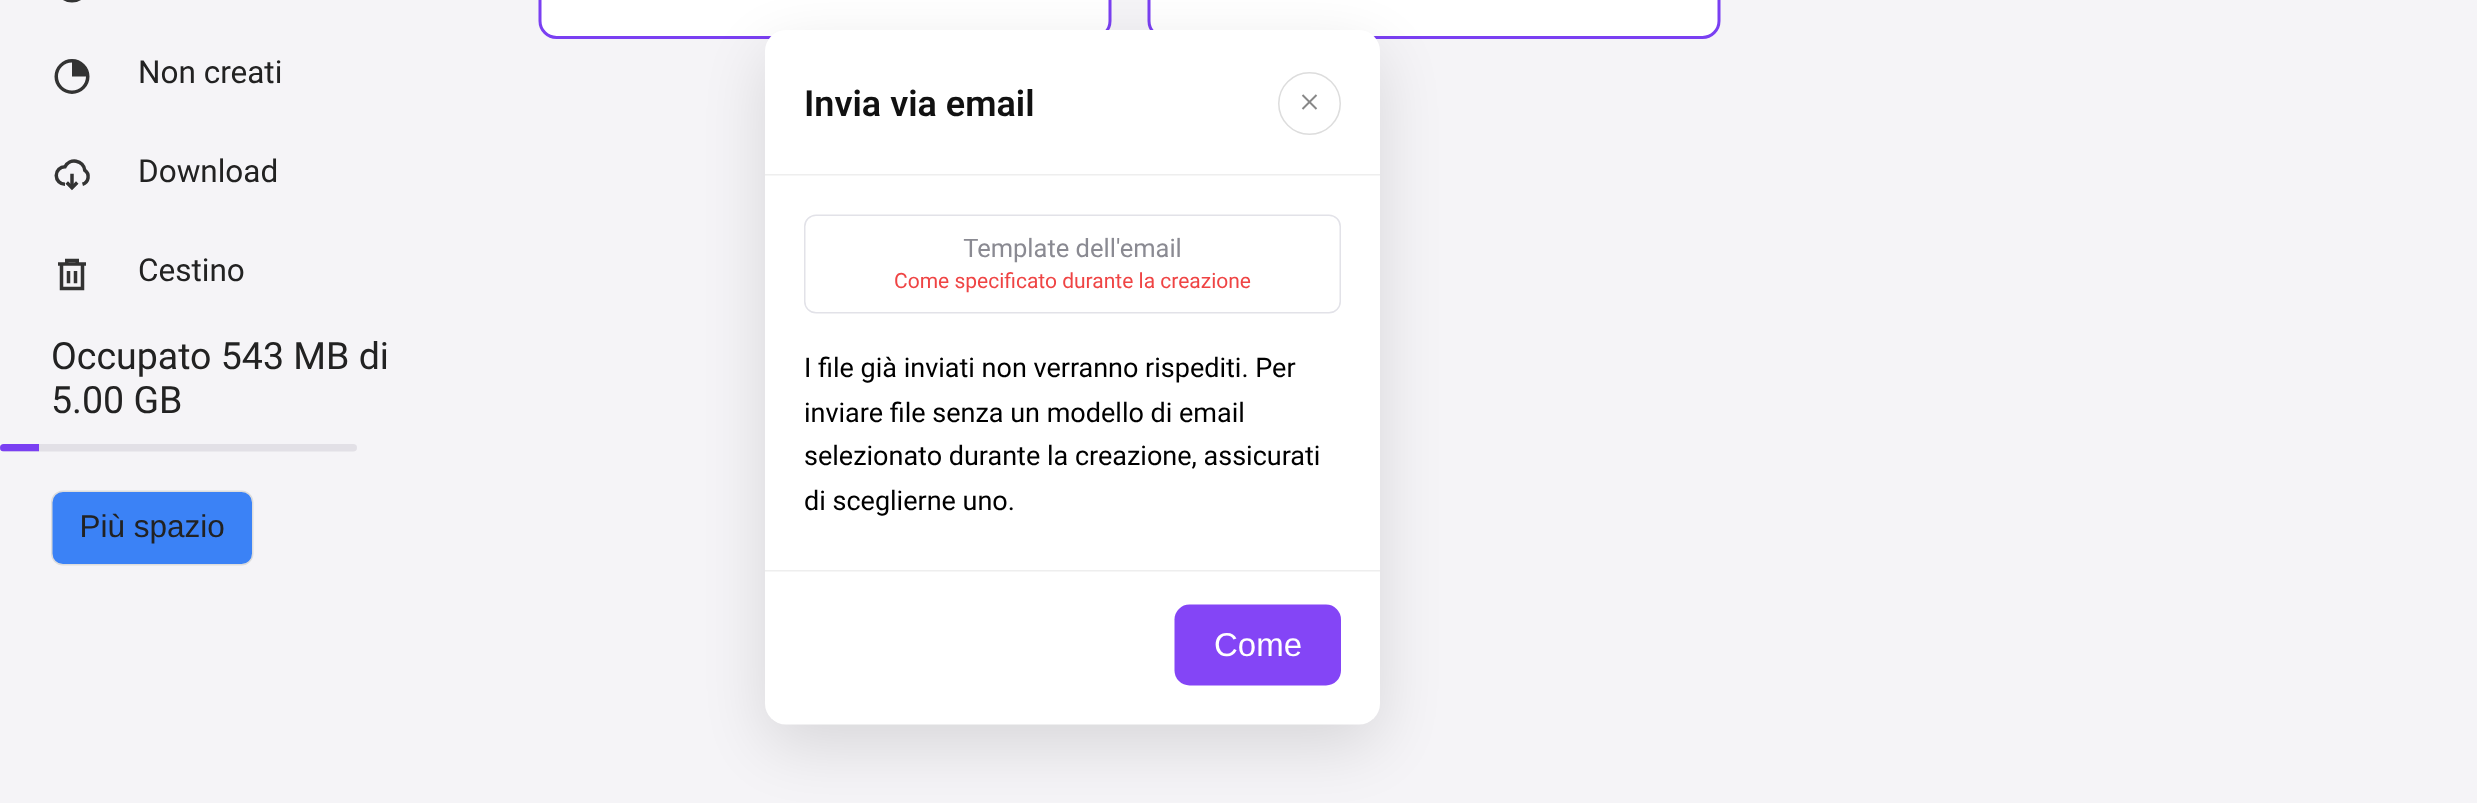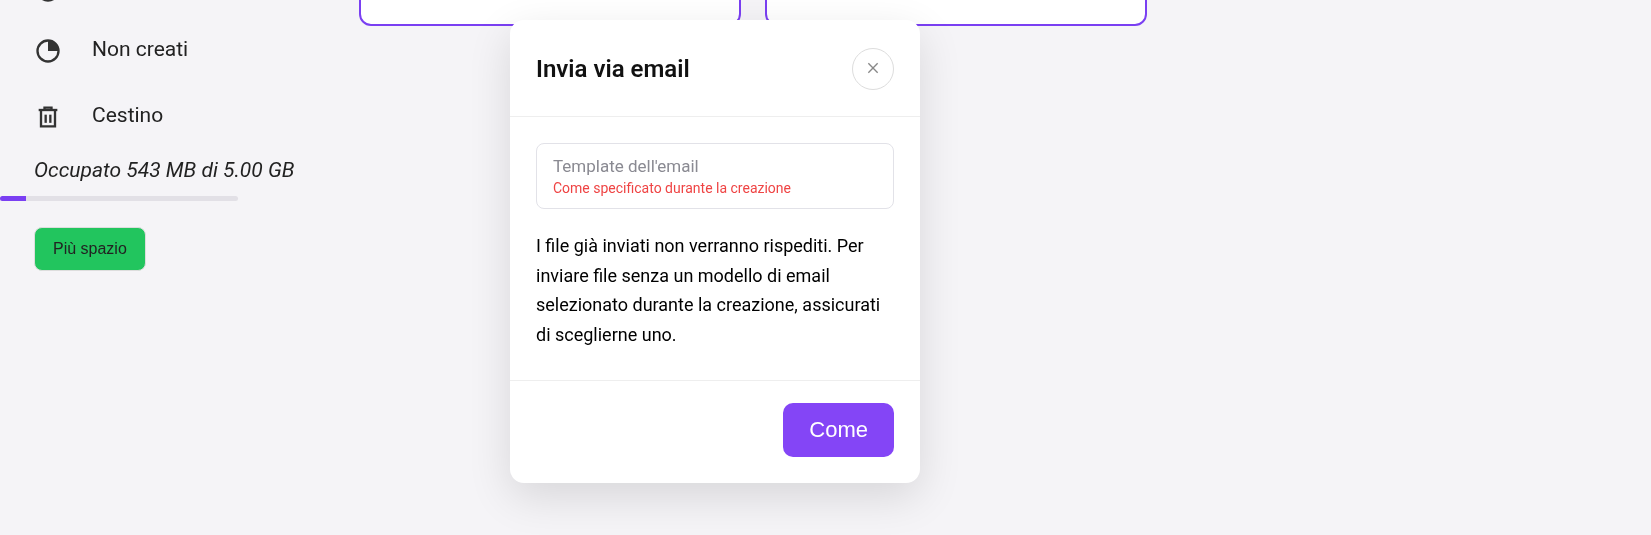--- a/index.html
+++ b/index.html
@@ -33,43 +33,42 @@
   margin-top:-24px;
 }
 .side-item .ic {
   width:28px; height:28px;
   display:flex; align-items:center; justify-content:center;
   color:#333;
 }
 .side-item .ic svg { width:28px; height:28px; stroke:#333; fill:none; stroke-width:2; }
 .storage {
   padding:8px 0 0 34px;
-  font-size:21px;
+  font-size:25px;
   color:#222;
-  font-style:italic;
 }
 .storage-bar {
   margin-top:14px;
   width:238px; height:5px;
   background:#e2e0e6;
   border-radius:3px;
   overflow:hidden;
 }
 .storage-bar-fill {
   height:100%;
   width:11%;
   background:#7a3ff2;
 }
 .more-space {
   margin:26px 0 0 34px;
   padding:12px 18px;
-  font-size:16px;
+  font-size:21px;
   border:1px solid #ddd;
   border-radius:8px;
-  background:#22c55e;
+  background:#3b82f6;
   color:#222;
   cursor:pointer;
 }
 
 .bg-card {
   position:absolute;
   border:2px solid #7a3ff2;
   border-radius:12px;
   background:#fff;
 }
@@ -107,20 +106,21 @@
 }
 .close-btn svg { width:16px; height:16px; stroke:#888; stroke-width:2; }
 .modal-body {
   padding:26px 26px 30px 26px;
   border-bottom:1px solid #eee;
 }
 .field {
   border:1px solid #e2e2e8;
   border-radius:8px;
   padding:12px 16px 12px 16px;
+  text-align:center;
 }
 .field-label {
   font-size:17px;
   color:#8a8a92;
 }
 .field-value {
   font-size:14px;
   color:#ef4444;
   white-space:nowrap;
   overflow:hidden;
@@ -169,20 +169,30 @@
     <span class="ic">
       <svg viewBox="0 0 24 24">
           <circle cx="12" cy="12" r="9"></circle>
           <path d="M12 3 A9 9 0 0 1 21 12 L12 12 Z" fill="#333" stroke="none"></path>
         </svg>
     </span>
     <span>Non creati</span>
   </div>
 
 
+  <div class="side-item">
+    <span class="ic">
+      <svg viewBox="0 0 24 24">
+          <path d="M8 17a5 5 0 0 1 0-10 6 6 0 0 1 11.3 2A4.5 4.5 0 0 1 18 17"></path>
+          <polyline points="12 11 12 19"></polyline>
+          <polyline points="9 16 12 19 15 16"></polyline>
+        </svg>
+    </span>
+    <span>Download</span>
+  </div>
 
   <div class="side-item">
     <span class="ic">
       <svg viewBox="0 0 24 24">
           <polyline points="4 6 20 6"></polyline>
           <path d="M6 6v14h12V6"></path>
           <line x1="10" y1="10" x2="10" y2="17"></line>
           <line x1="14" y1="10" x2="14" y2="17"></line>
           <path d="M9 6V4h6v2"></path>
         </svg>

